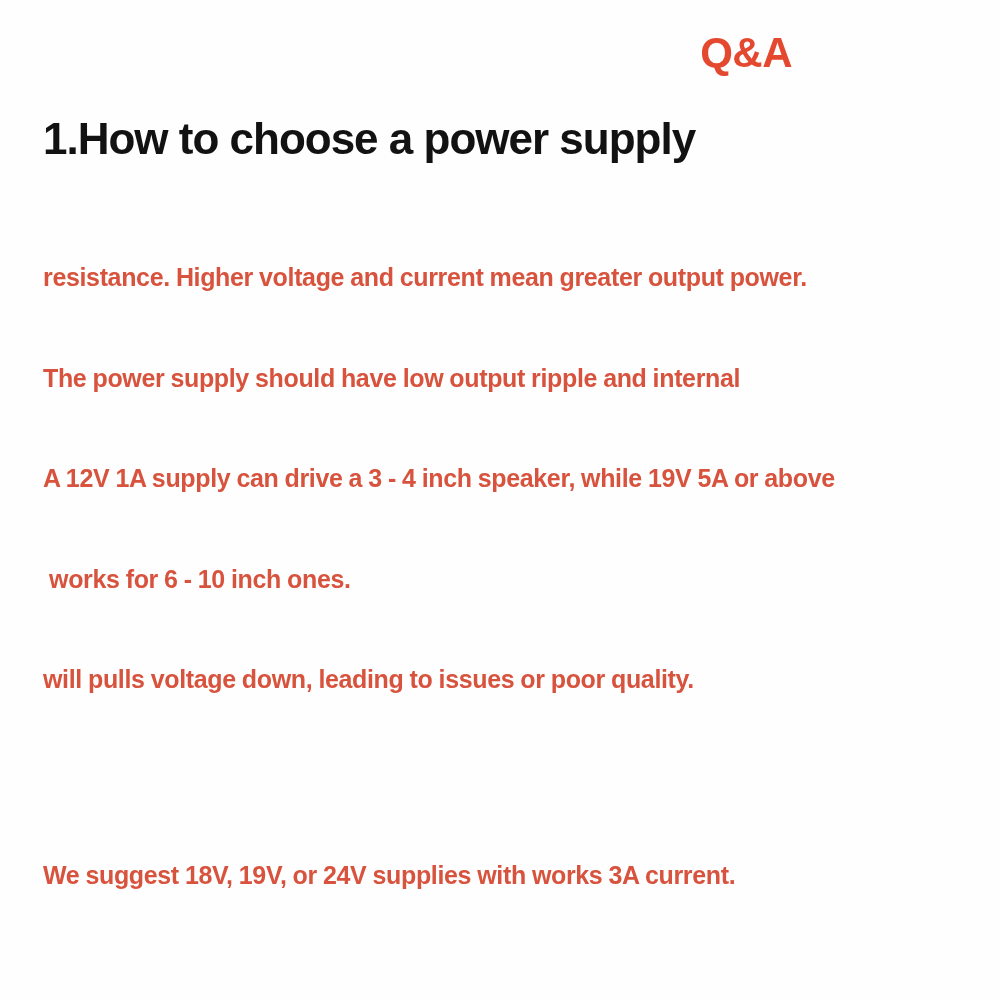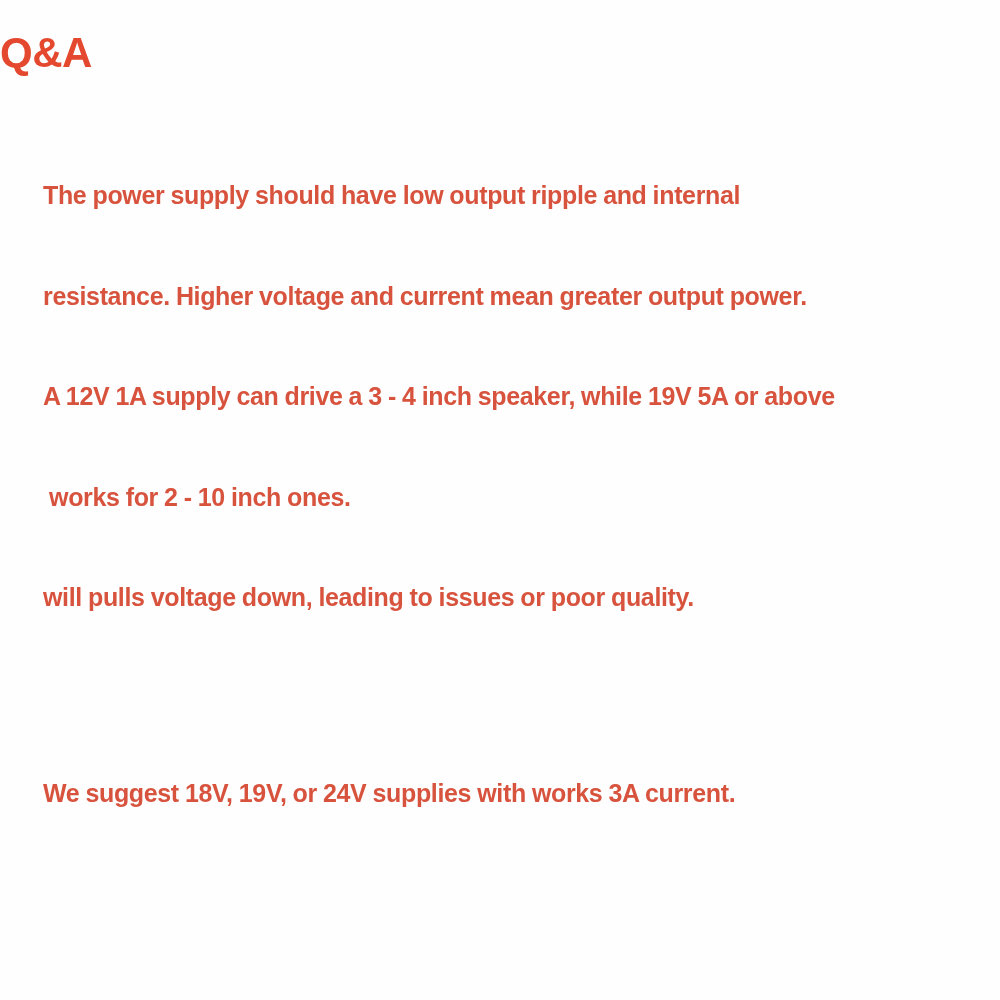--- a/index.html
+++ b/index.html
@@ -21,21 +21,21 @@
     background: #fefefe;
     box-sizing: border-box;
   }
 
   
   .qa-title {
     position: absolute;
     top: 28px;
     left: 0;
     width: 792px;
-    text-align: left;
+    text-align: right;
     font-family: "Liberation Sans", sans-serif;
     font-weight: bold;
     font-size: 42px;
     line-height: 50px;
     letter-spacing: -0.5px;
     color: #E4492F;
     white-space: pre;
   }
 
   
@@ -85,26 +85,27 @@
 </head>
 <body>
 
 <div class="page">
 
   <div class="qa-title">Q&amp;A</div>
 
   <div class="content">
 
     <div>
+      <h2 class="section-heading section-1-heading">1.How to choose a power supply</h2>
 
       <p class="para">
+        <span class="para-line">resistance. Higher voltage and current mean greater output power.</span>
         <span class="para-line">The power supply should have low output ripple and internal</span>
-        <span class="para-line">resistance. Higher voltage and current mean greater output power.</span>
         <span class="para-line">A 12V 1A supply can drive a 3 - 4 inch speaker, while 19V 5A or above</span>
-        <span class="para-line"> works for 2 - 10 inch ones.</span>
+        <span class="para-line"> works for 6 - 10 inch ones.</span>
         <span class="para-line">will pulls voltage down, leading to issues or poor quality.</span>
       </p>
 
       <div class="para-gap"></div>
 
       <p class="para">
         <span class="para-line">We suggest 18V, 19V, or 24V supplies with works 3A current.</span>
         
         
         

